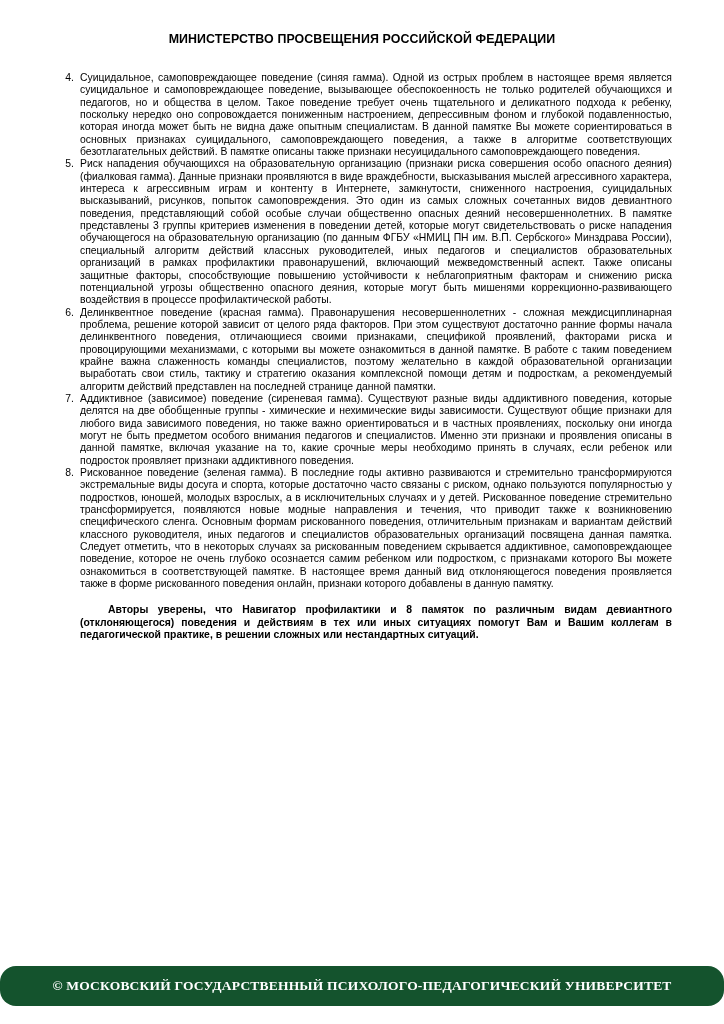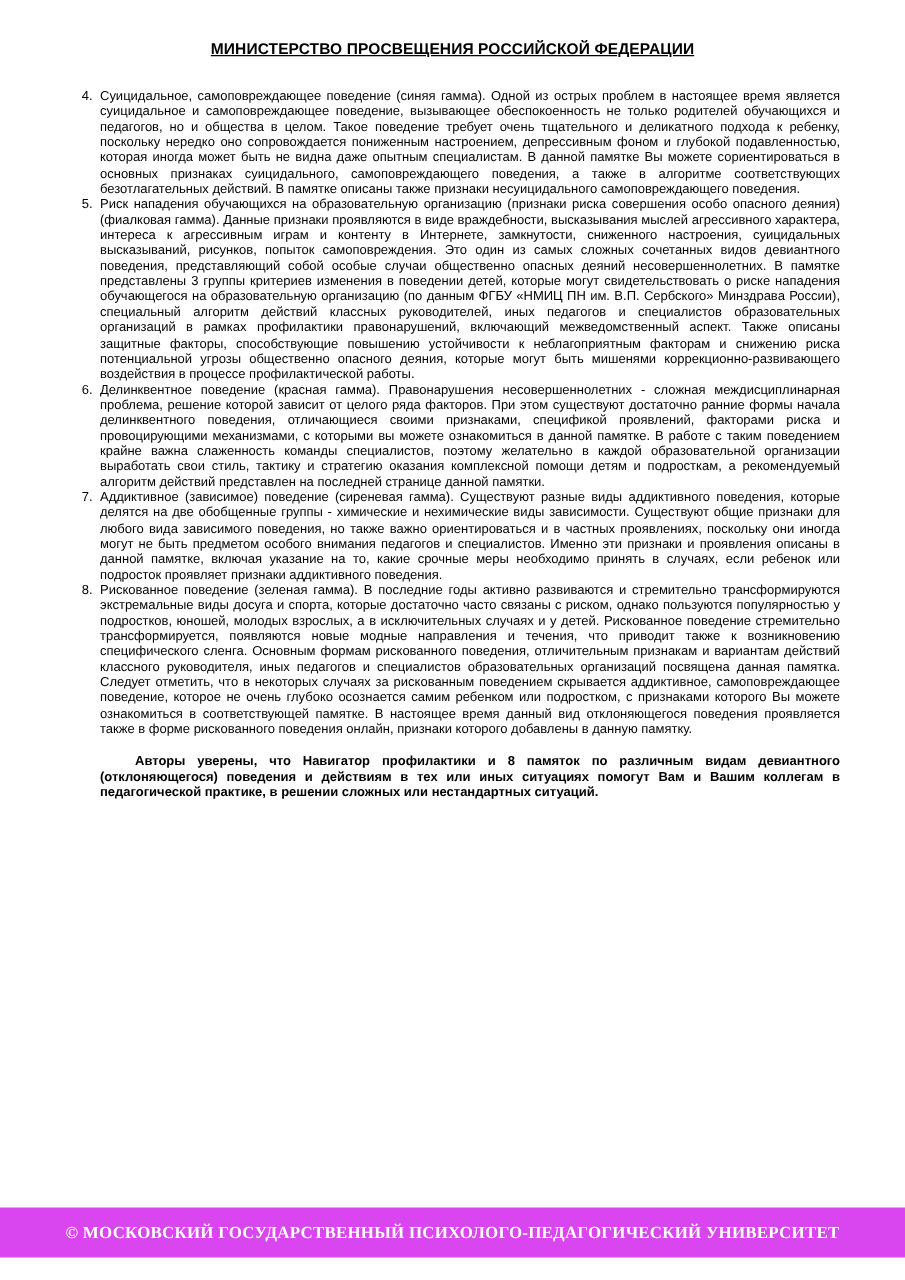--- a/index.html
+++ b/index.html
@@ -21,21 +21,20 @@
     position: relative;
     box-sizing: border-box;
   }
   .doc-header {
     text-align: center;
     font-weight: bold;
     font-size: 12.4px;
     letter-spacing: 0.1px;
     padding-top: 32px;
     padding-bottom: 0px;
-    text-decoration: underline;
   }
   .content {
     padding: 26px 52px 0 58px;
   }
   ol.items {
     margin: 0;
     padding: 0;
     list-style: none;
   }
   ol.items > li {
@@ -128,17 +127,17 @@
         <div class="para"><b>Рискованное поведение (зеленая гамма).</b><span> В последние годы активно развиваются и стремительно трансформируются экстремальные виды досуга и спорта, которые достаточно часто связаны с риском, однако пользуются популярностью у подростков, юношей, молодых взрослых, а в исключительных случаях и у детей. Рискованное поведение стремительно трансформируется, появляются новые модные  направления и течения, что приводит также к возникновению специфического сленга. Основным формам рискованного поведения, отличительным признакам и вариантам действий классного руководителя, иных педагогов и специалистов образовательных организаций посвящена данная памятка. Следует отметить, что в некоторых случаях за рискованным поведением скрывается аддиктивное, самоповреждающее поведение, которое не очень глубоко осознается самим ребенком или подростком, с признаками которого Вы можете ознакомиться в соответствующей памятке. В настоящее время данный вид отклоняющегося поведения проявляется также в форме рискованного поведения онлайн, признаки которого добавлены в данную памятку.</span></div>
       </li>
 
     </ol>
 
     <div class="closing">Авторы уверены, что Навигатор профилактики и 8 памяток по различным видам девиантного (отклоняющегося) поведения и действиям в тех или иных ситуациях помогут Вам и Вашим коллегам в педагогической практике, в решении сложных или нестандартных ситуаций.</div>
 
     <div class="spacer-bottom"></div>
   </div>
 
-  <div class="footer-bar" style="background: #d946ef;">
+  <div class="footer-bar" style="background: #14532d; border-radius: 16px;">
     <span class="footer-text">© МОСКОВСКИЙ ГОСУДАРСТВЕННЫЙ ПСИХОЛОГО-ПЕДАГОГИЧЕСКИЙ УНИВЕРСИТЕТ</span>
   </div>
 
 </div>
 
 </body></html>

